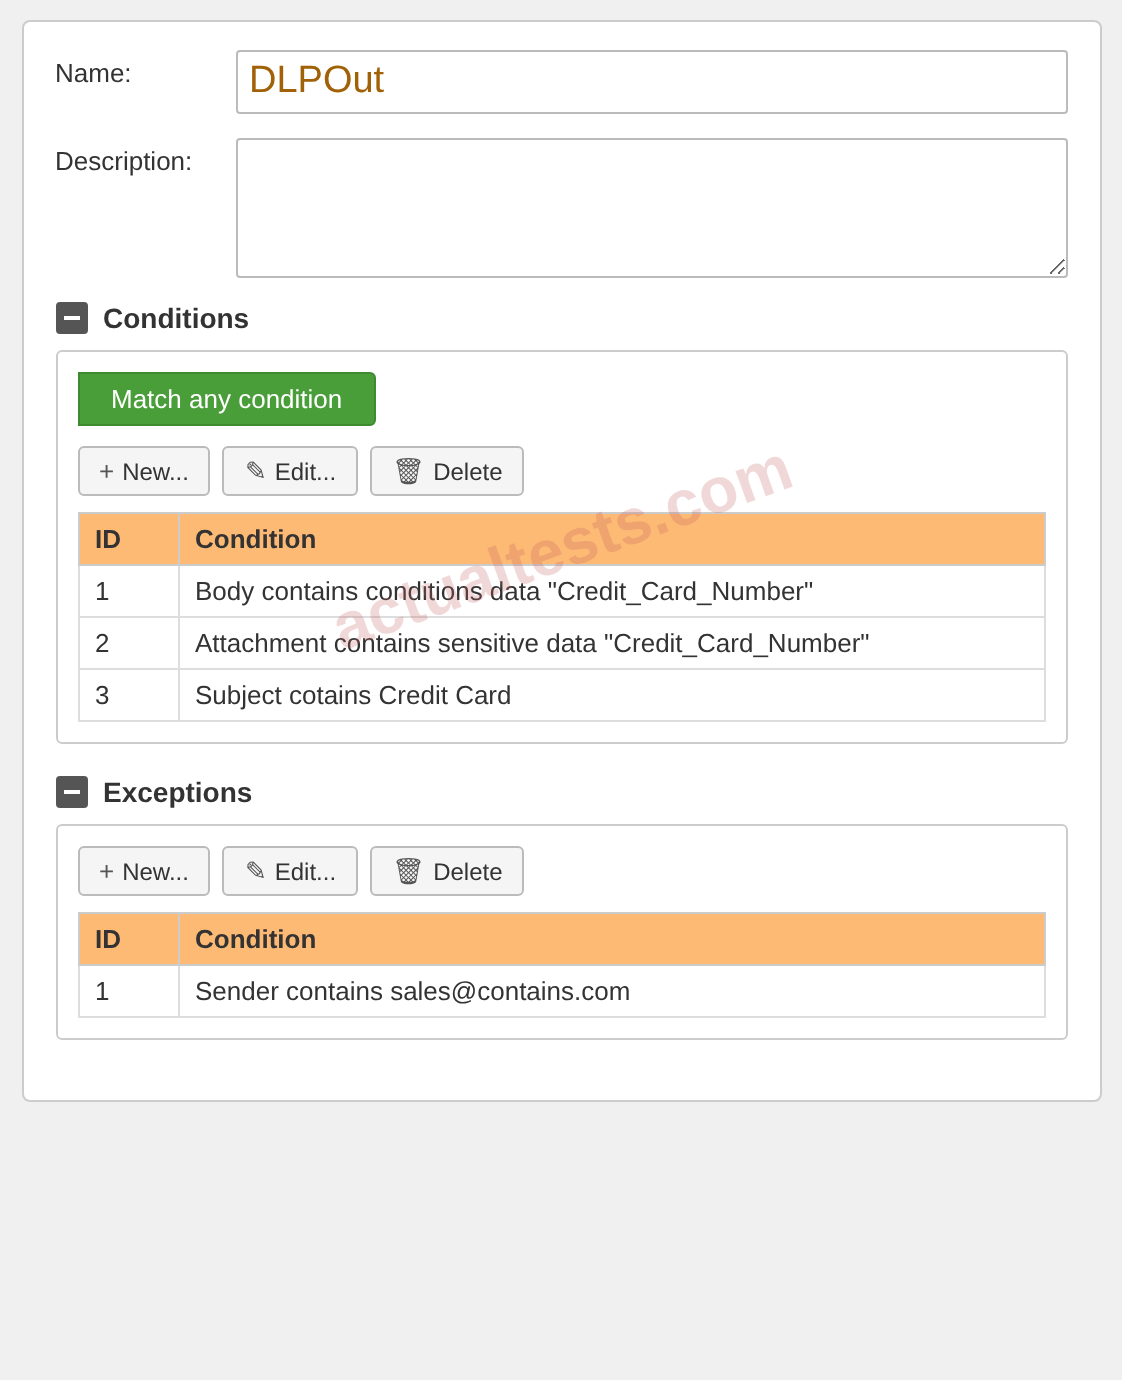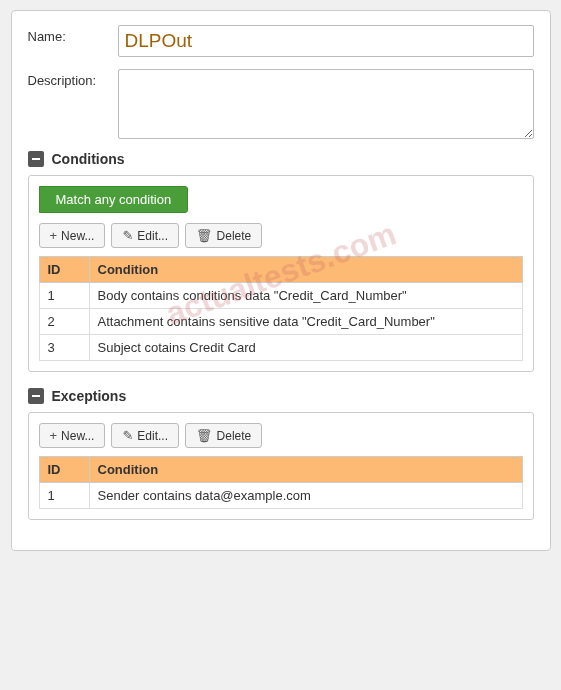--- a/index.html
+++ b/index.html
@@ -267,21 +267,21 @@
         <table class="data-table">
           <thead>
             <tr>
               <th class="col-id">ID</th>
               <th>Condition</th>
             </tr>
           </thead>
           <tbody id="exceptions-tbody">
               <tr>
                 <td class="col-id">1</td>
-                <td>Sender contains data@example.com</td>
+                <td>Sender contains sales@contains.com</td>
               </tr>
             </tbody>
         </table>
       </div>
     </div>
 
   </div>
 </div>
 
 </body></html>

